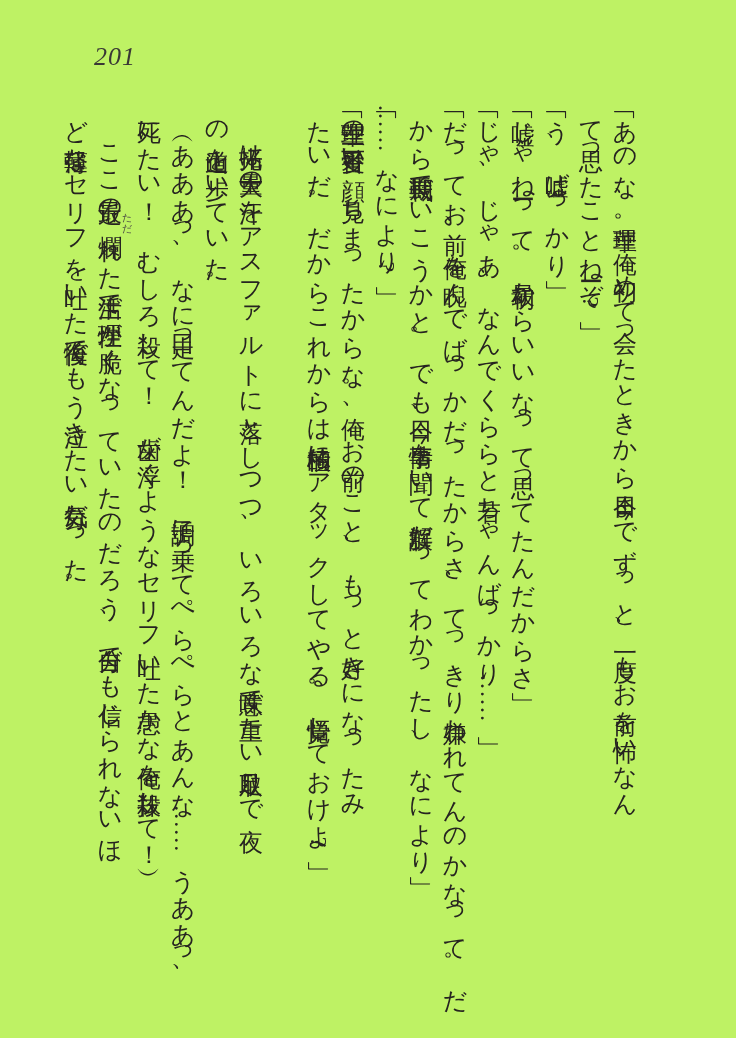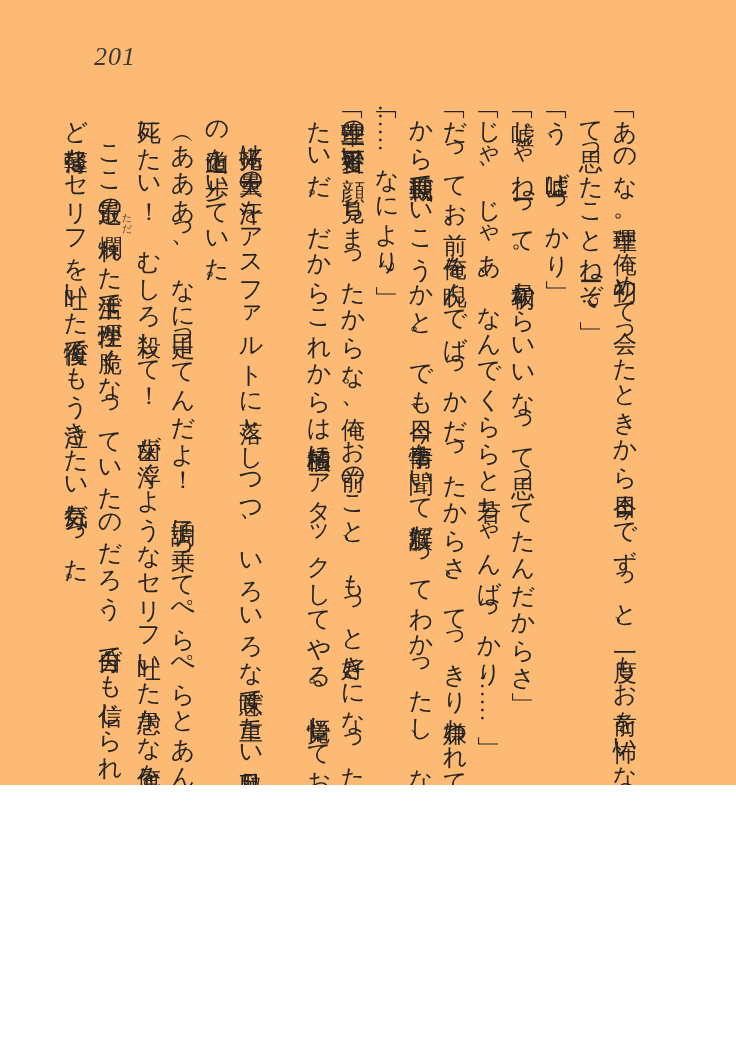--- a/index.html
+++ b/index.html
@@ -3,22 +3,22 @@
 <meta charset="utf-8">
 <style>
   html, body {
     margin: 0;
     padding: 0;
     background: #ffffff;
   }
   .page {
     position: relative;
     width: 736px;
-    height: 785px;
-    background: #fdba74;
+    height: 1038px;
+    background: #bef264;
     overflow: hidden;
     font-family: "Liberation Serif", "DejaVu Serif", serif;
   }
   .pageno {
     position: absolute;
     top: 42px;
     left: 94px;
     font-size: 26px;
     font-style: italic;
     color: #3a3835;

